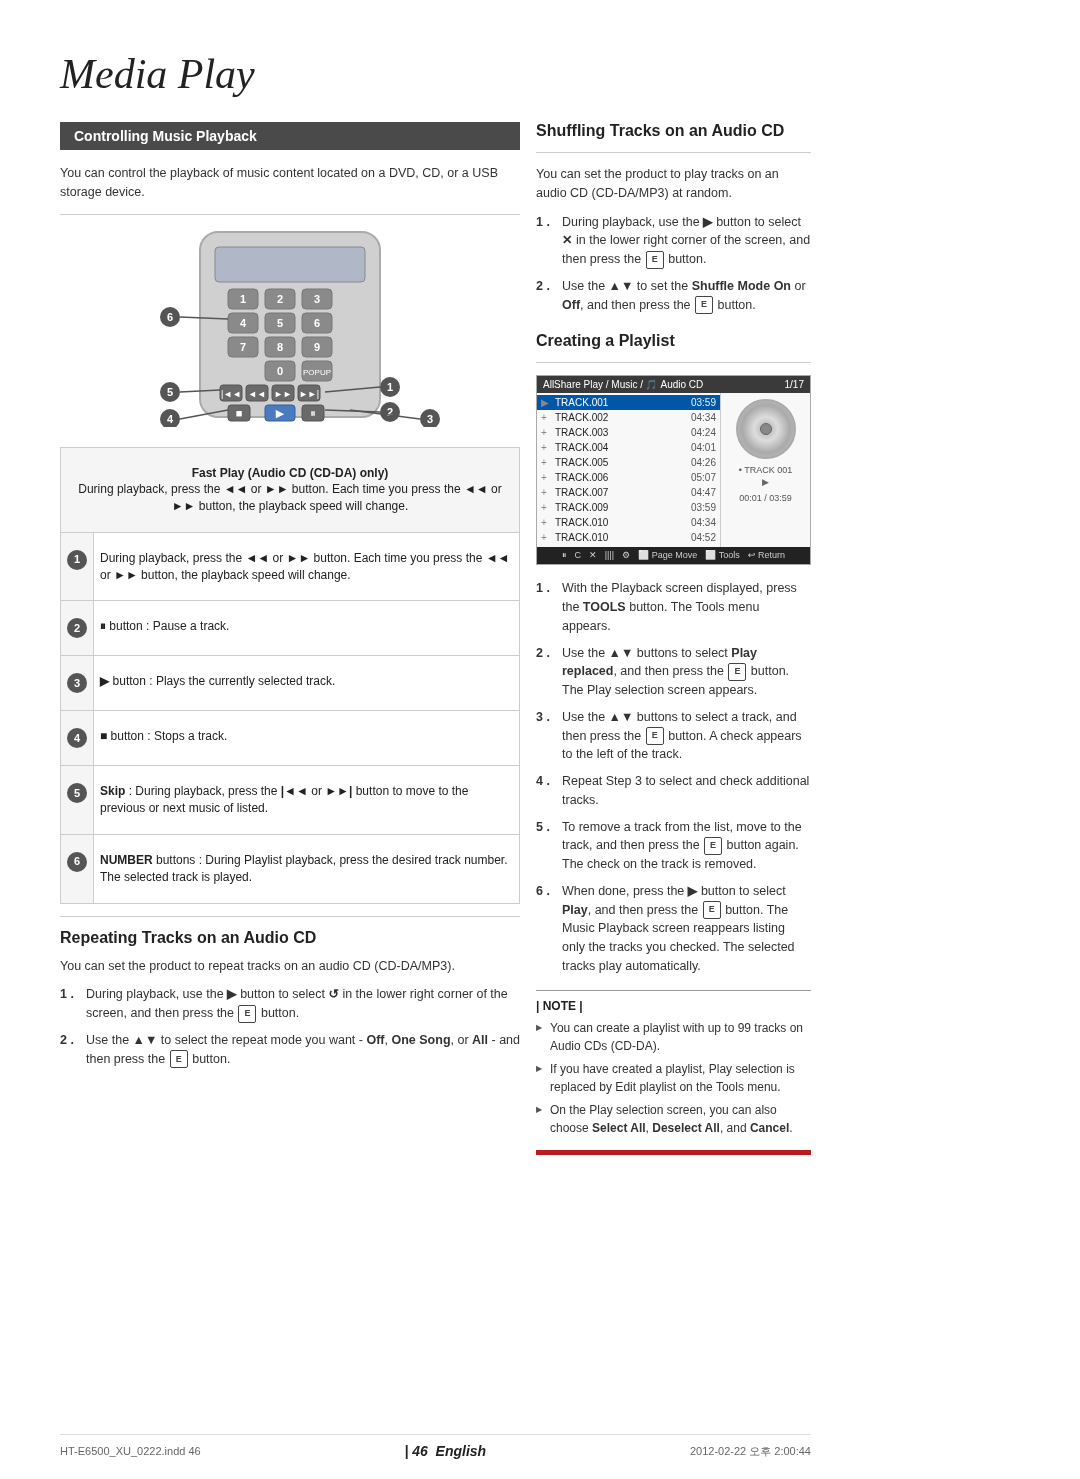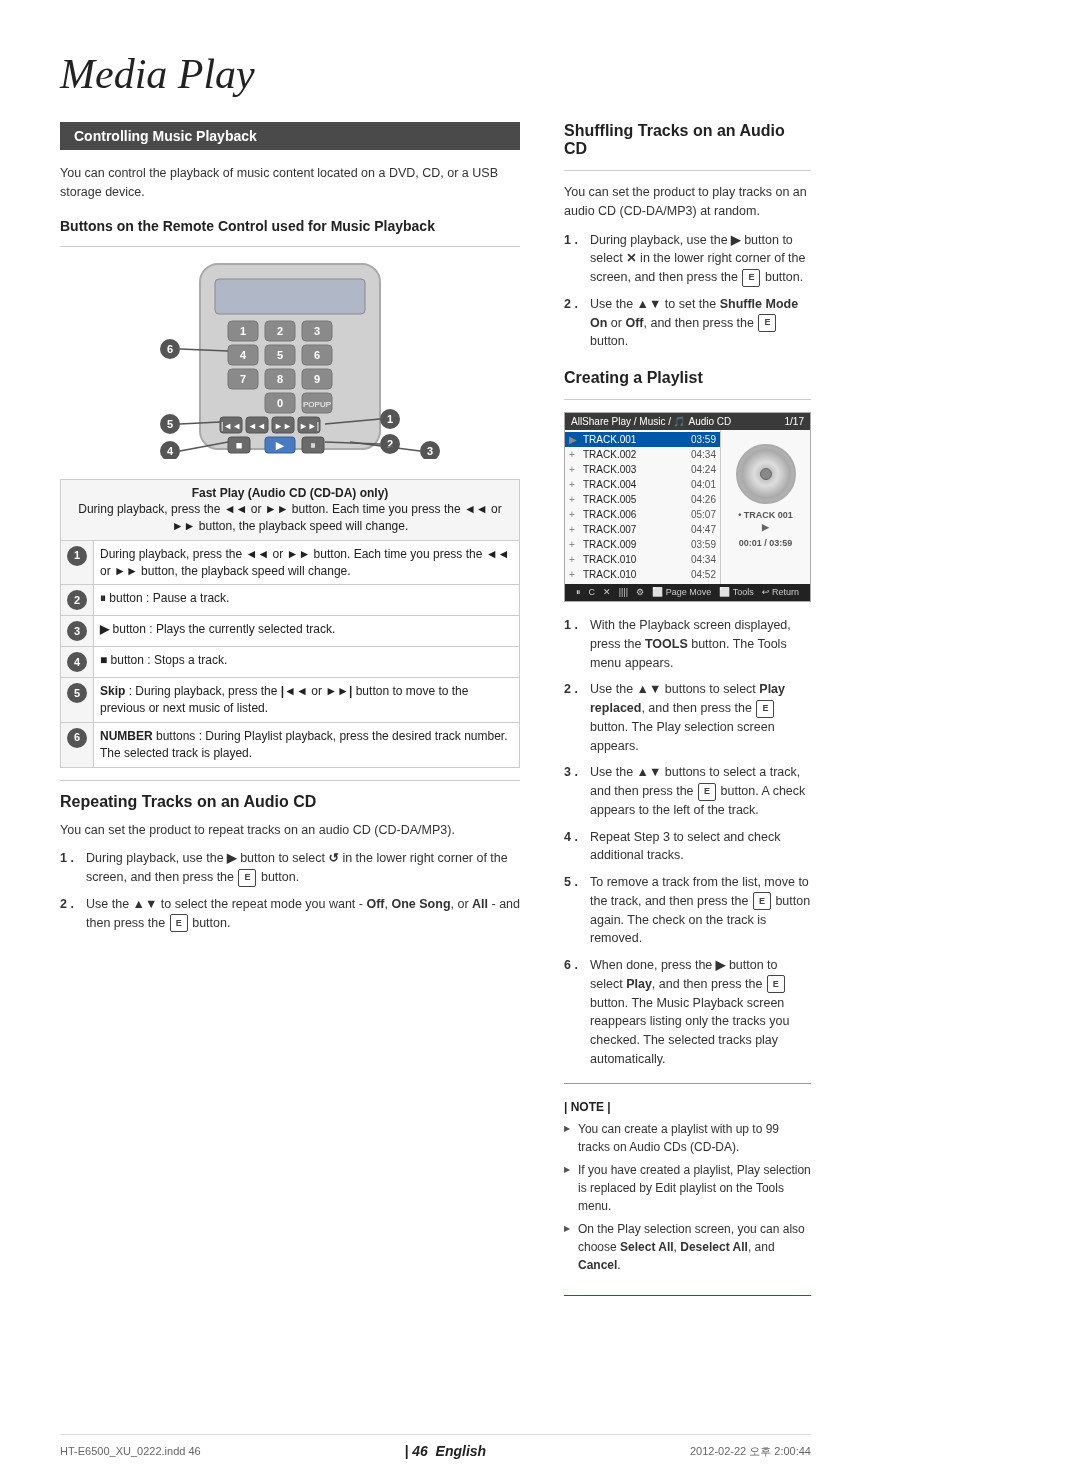--- a/index.html
+++ b/index.html
@@ -25,21 +25,21 @@
       font-style: italic;
       font-size: 42px;
       font-weight: normal;
       color: #222;
       margin-bottom: 24px;
       margin-top: 10px;
     }
     
     .two-col {
       display: flex;
-      gap: 44px;
+      gap: 16px;
       align-items: flex-start;
     }
     .left-col {
       width: 460px;
       flex-shrink: 0;
     }
     .right-col {
       flex: 1;
     }
     
@@ -97,21 +97,21 @@
       font-weight: bold;
       flex-shrink: 0;
     }
     
     .button-table {
       width: 100%;
       border-collapse: collapse;
       margin-top: 8px;
     }
     .button-table td {
-      padding: 5px 6px;
+      padding: 17px 6px;
       border: 1px solid #ccc;
       font-size: 12px;
       vertical-align: top;
       line-height: 1.4;
       margin-top: 46px;
     }
     .button-table td:first-child {
       width: 28px;
       text-align: center;
       background: #f5f5f5;
@@ -151,22 +151,22 @@
       border-radius: 2px;
       font-size: 9px;
       color: #444;
       vertical-align: middle;
       margin: 0 1px;
       font-weight: bold;
     }
     
     .note-box {
       border-top: 1px solid #999;
-      border-bottom: 1px solid #b91c1c;
-      padding: 16px 0;
+      border-bottom: 5px solid #b91c1c;
+      padding: 8px 0;
       margin-top: 14px;
     }
     .note-title {
       font-weight: bold;
       font-size: 12px;
       margin-bottom: 6px;
     }
     .note-list {
       list-style: none;
       padding: 0;
@@ -238,23 +238,22 @@
     }
     .playlist-track-row.highlighted .track-time {
       color: #eee;
     }
     .playlist-right {
       width: 90px;
       display: flex;
       flex-direction: column;
       align-items: center;
       justify-content: flex-start;
-      padding: 14px 4px;
+      padding: 6px 4px;
       border-left: 1px solid #ccc;
-      font-weight: bold;
     }
     .cd-disc {
       width: 60px;
       height: 60px;
       border-radius: 50%;
       background: radial-gradient(circle at center, #bbb 10%, #ddd 30%, #aaa 60%, #ccc 100%);
       border: 2px solid #aaa;
       display: flex;
       align-items: center;
       justify-content: center;
@@ -321,21 +320,20 @@
   <div class="two-col">
 
     <div class="left-col">
 
       <div class="section-heading-box">
         <span>Controlling Music Playback</span>
       </div>
 
       <p class="body-text">You can control the playback of music content located on a DVD, CD, or a USB storage device.</p>
 
-      <p class="subsection-heading">Buttons on the Remote Control used for Music Playback</p>
 
       <hr class="divider">
 
       <div class="remote-area">
         <svg width="420" height="200" viewBox="0 0 420 200">
 
           <rect x="120" y="5" width="180" height="185" rx="18" ry="18" fill="#d0d0d0" stroke="#aaa" stroke-width="2"></rect>
 
           <rect x="135" y="20" width="150" height="35" rx="4" fill="#b0b8c8" stroke="#888" stroke-width="1"></rect>
 

